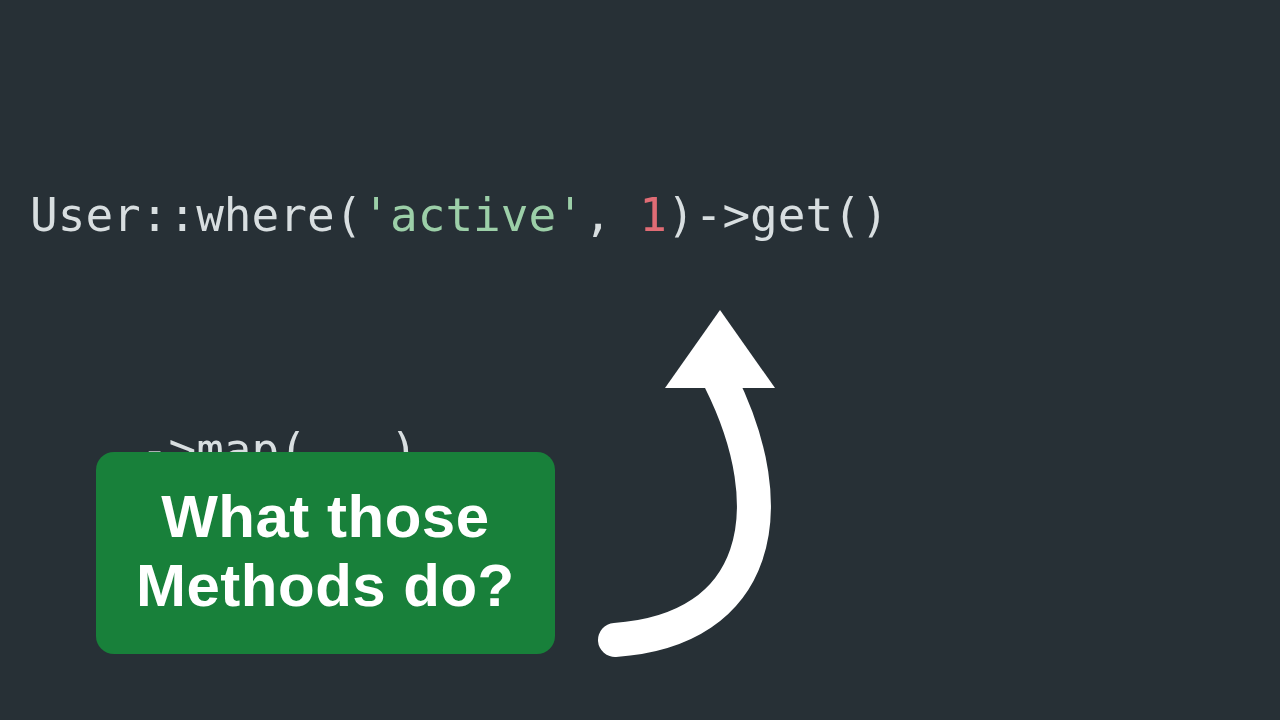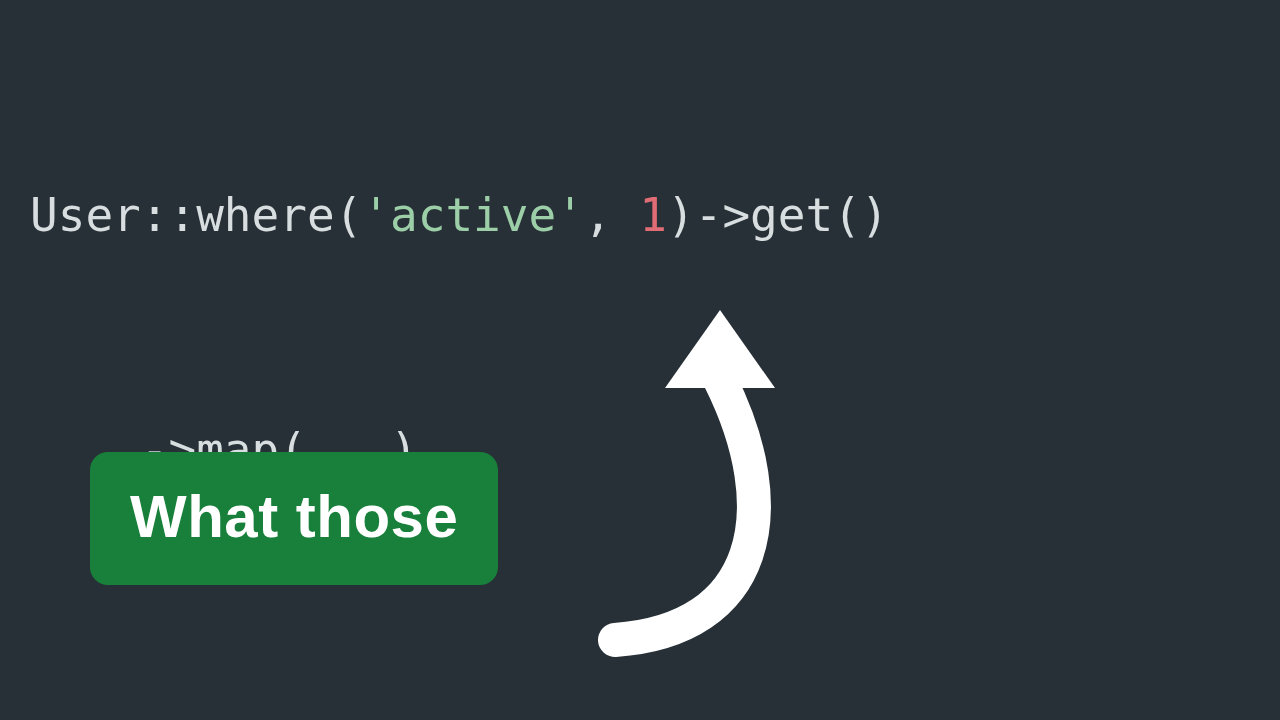--- a/index.html
+++ b/index.html
@@ -26,21 +26,21 @@
     font-weight: 400;
     white-space: pre;
   }
   .code .default { color: #d8dee0; }
   .code .string  { color: #9ccfa8; }
   .code .number  { color: #e06c75; }
   .indent { display: inline-block; width: 4ch; }
 
   .callout {
     position: absolute;
-    left: 90px;
+    left: 96px;
     top: 452px;
     background: #18803a;
     color: #ffffff;
     border-radius: 18px;
     padding: 30px 40px 34px 40px;
     font-family: "Arial Black", "Arial", sans-serif;
     font-weight: 900;
     font-size: 60px;
     line-height: 1.15;
     text-align: center;
@@ -63,20 +63,21 @@
 
   <div class="code">
     <div><span class="default">User::where(</span><span class="string">'active'</span><span class="default">, </span><span class="number">1</span><span class="default">)-&gt;get()</span></div>
     <div><span class="indent"></span><span class="default">-&gt;map(...)</span></div>
     
     
   </div>
 
   <div class="callout">
     <div>What those</div>
+    <div>Methods do?</div>
   </div>
 
   <svg class="arrow" viewBox="0 0 280 370">
 
     <path d="M 45 330
              C 190 320, 215 200, 150 70" stroke="#ffffff" stroke-width="34" fill="none" stroke-linecap="round"></path>
 
     <polygon points="150,0 95,78 205,78" fill="#ffffff"></polygon>
   </svg>
 

